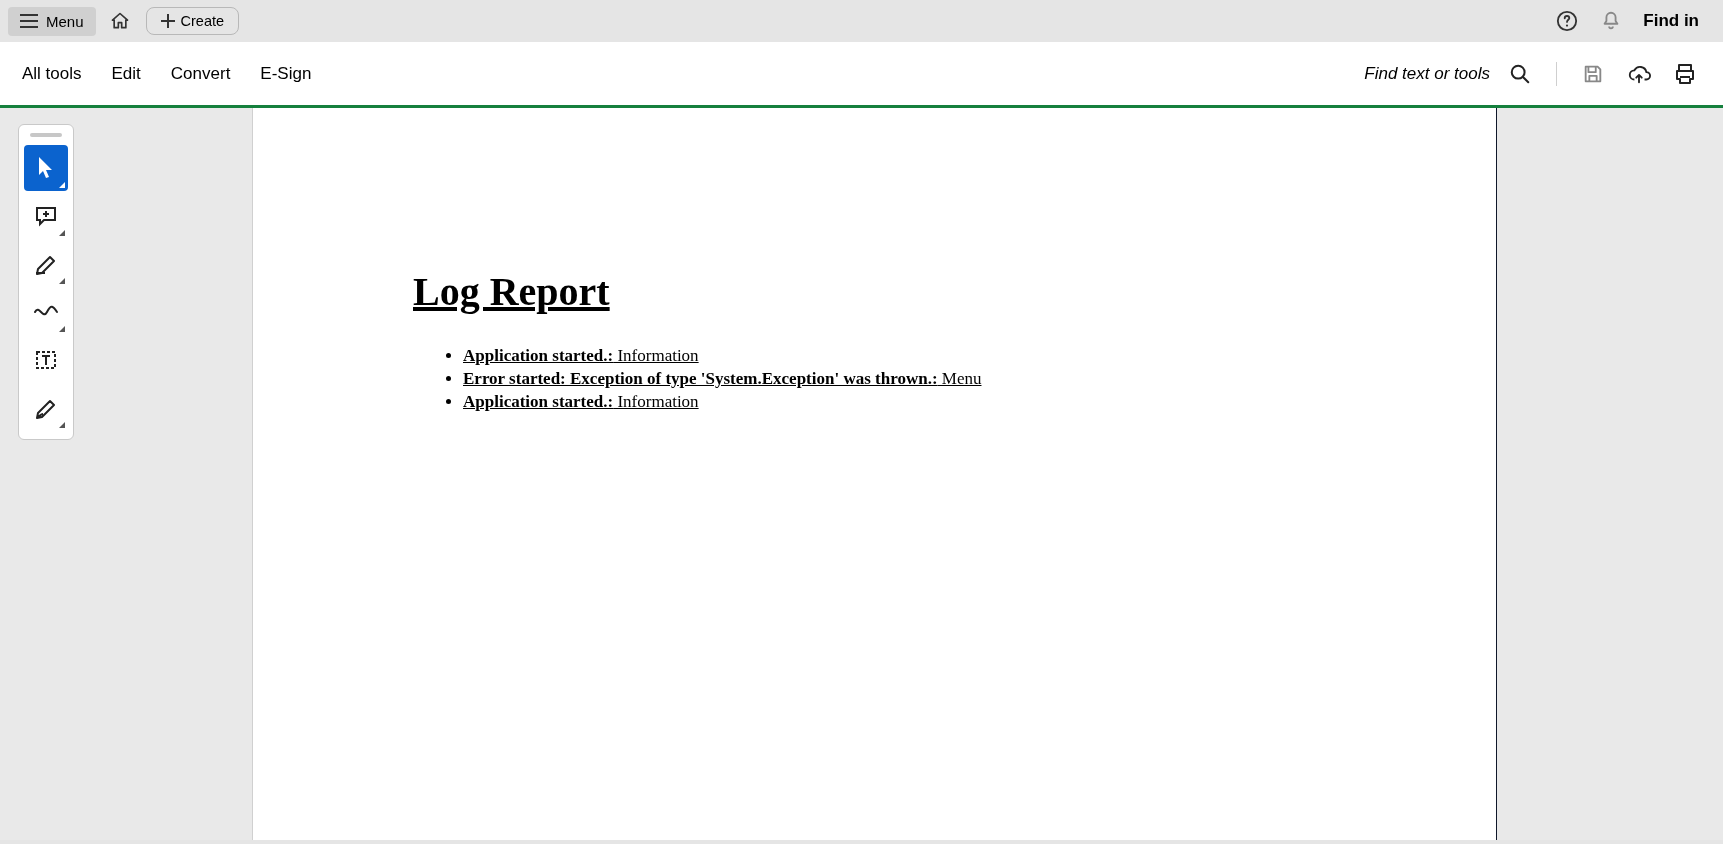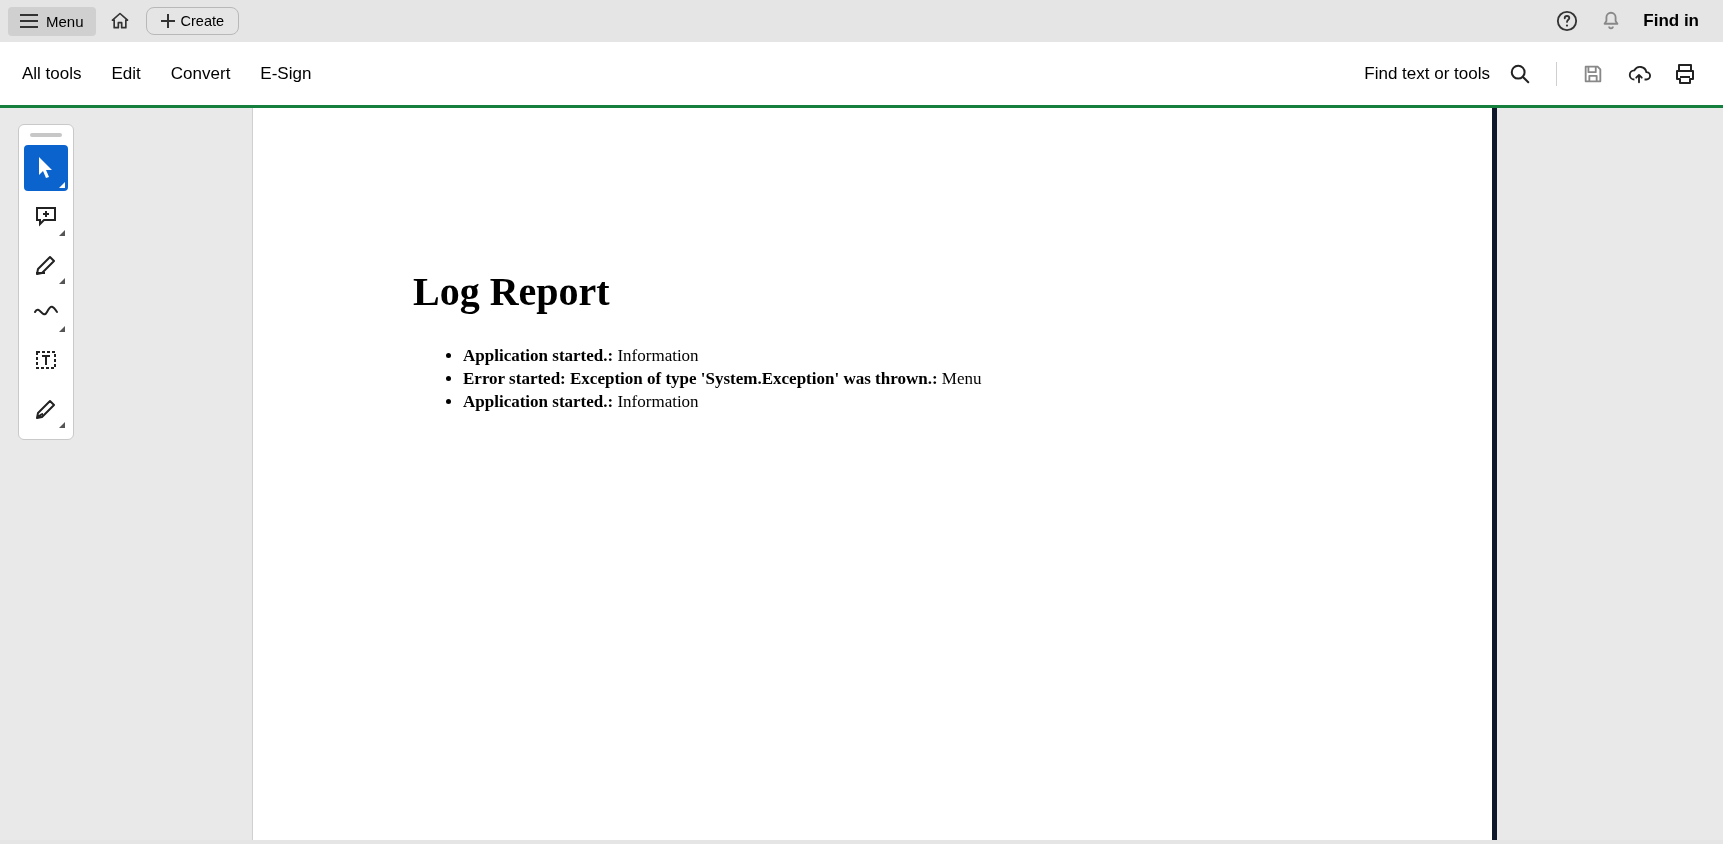--- a/index.html
+++ b/index.html
@@ -15,34 +15,34 @@
     .close-btn { width: 28px; height: 28px; display: flex; align-items: center; justify-content: center; background: transparent; border: none; cursor: pointer; border-radius: 4px; }
     .create-btn { display: flex; align-items: center; gap: 6px; padding: 5px 14px; background: #e5e5e5; border: 1px solid #b8b8b8; border-radius: 8px; font-size: 14.5px; cursor: pointer; margin-left: 6px; }
     .titlebar-right { margin-left: auto; display: flex; align-items: center; gap: 12px; padding-right: 12px; }
     .icon-btn { display: flex; align-items: center; justify-content: center; width: 32px; height: 32px; background: transparent; border: none; cursor: pointer; border-radius: 4px; }
     .signin { font-weight: 700; font-size: 17px; cursor: pointer; padding: 0 4px; }
     
     .toolbar { height: 66px; background: #fff; border-bottom: 3px solid #15803d; display: flex; align-items: center; padding: 0 22px; }
     .toolbar-left { display: flex; gap: 30px; }
     .toolbar-item { font-size: 17px; cursor: pointer; }
     .toolbar-right { margin-left: auto; display: flex; align-items: center; gap: 14px; }
-    .find-label { font-size: 17px; }
+    .find-label { font-size: 17px; font-style: italic; }
     .vdiv { width: 1px; height: 24px; background: #cfcfcf; margin: 0 6px; }
     
     .content-area { position: relative; height: calc(844px - 46px - 66px); background: #e9e9e9; }
     .side-tools { position: absolute; top: 16px; left: 18px; width: 56px; background: #fff; border: 1px solid #c9c9c9; border-radius: 6px; display: flex; flex-direction: column; align-items: center; padding: 4px 0 8px; gap: 2px; }
     .grip { width: 32px; height: 4px; background: #c7c7c7; border-radius: 2px; margin: 4px 0 6px; }
     .stool { position: relative; width: 44px; height: 46px; display: flex; align-items: center; justify-content: center; border-radius: 4px; cursor: pointer; }
     .stool.active { background: #0b63ce; }
     .stool.active svg { fill: #fff; }
     .corner-tri { position: absolute; right: 3px; bottom: 3px; width: 0; height: 0; border-style: solid; border-width: 0 0 6px 6px; }
     .stool .corner-tri { border-color: transparent transparent #555 transparent; }
     .stool.active .corner-tri { border-color: transparent transparent #fff transparent; }
     
-    .page-wrapper { position: absolute; top: 0; left: 252px; right: 226px; bottom: 0; background: #fff; border-left: 1px solid #d0d0d0; border-right: 5px solid #0f172a; padding: 0; overflow-y: auto; }
+    .page-wrapper { position: absolute; top: 0; left: 252px; right: 226px; bottom: 0; background: #fff; border-left: 1px solid #d0d0d0; border-right: 1px solid #0f172a; padding: 0; overflow-y: auto; text-decoration: underline; }
     .page-content { font-family: "Times New Roman", Times, serif; padding: 160px 160px 0 160px; color: #000; }
     .doc-title { font-size: 40px; font-weight: 700; margin-bottom: 30px; }
     .doc-list { list-style: disc; padding-left: 50px; }
     .doc-list li { font-size: 17px; line-height: 1.35; }
     .doc-list li .b { font-weight: 700; }
     
     svg { display: block; }
   </style>
 </head>
 <body>

